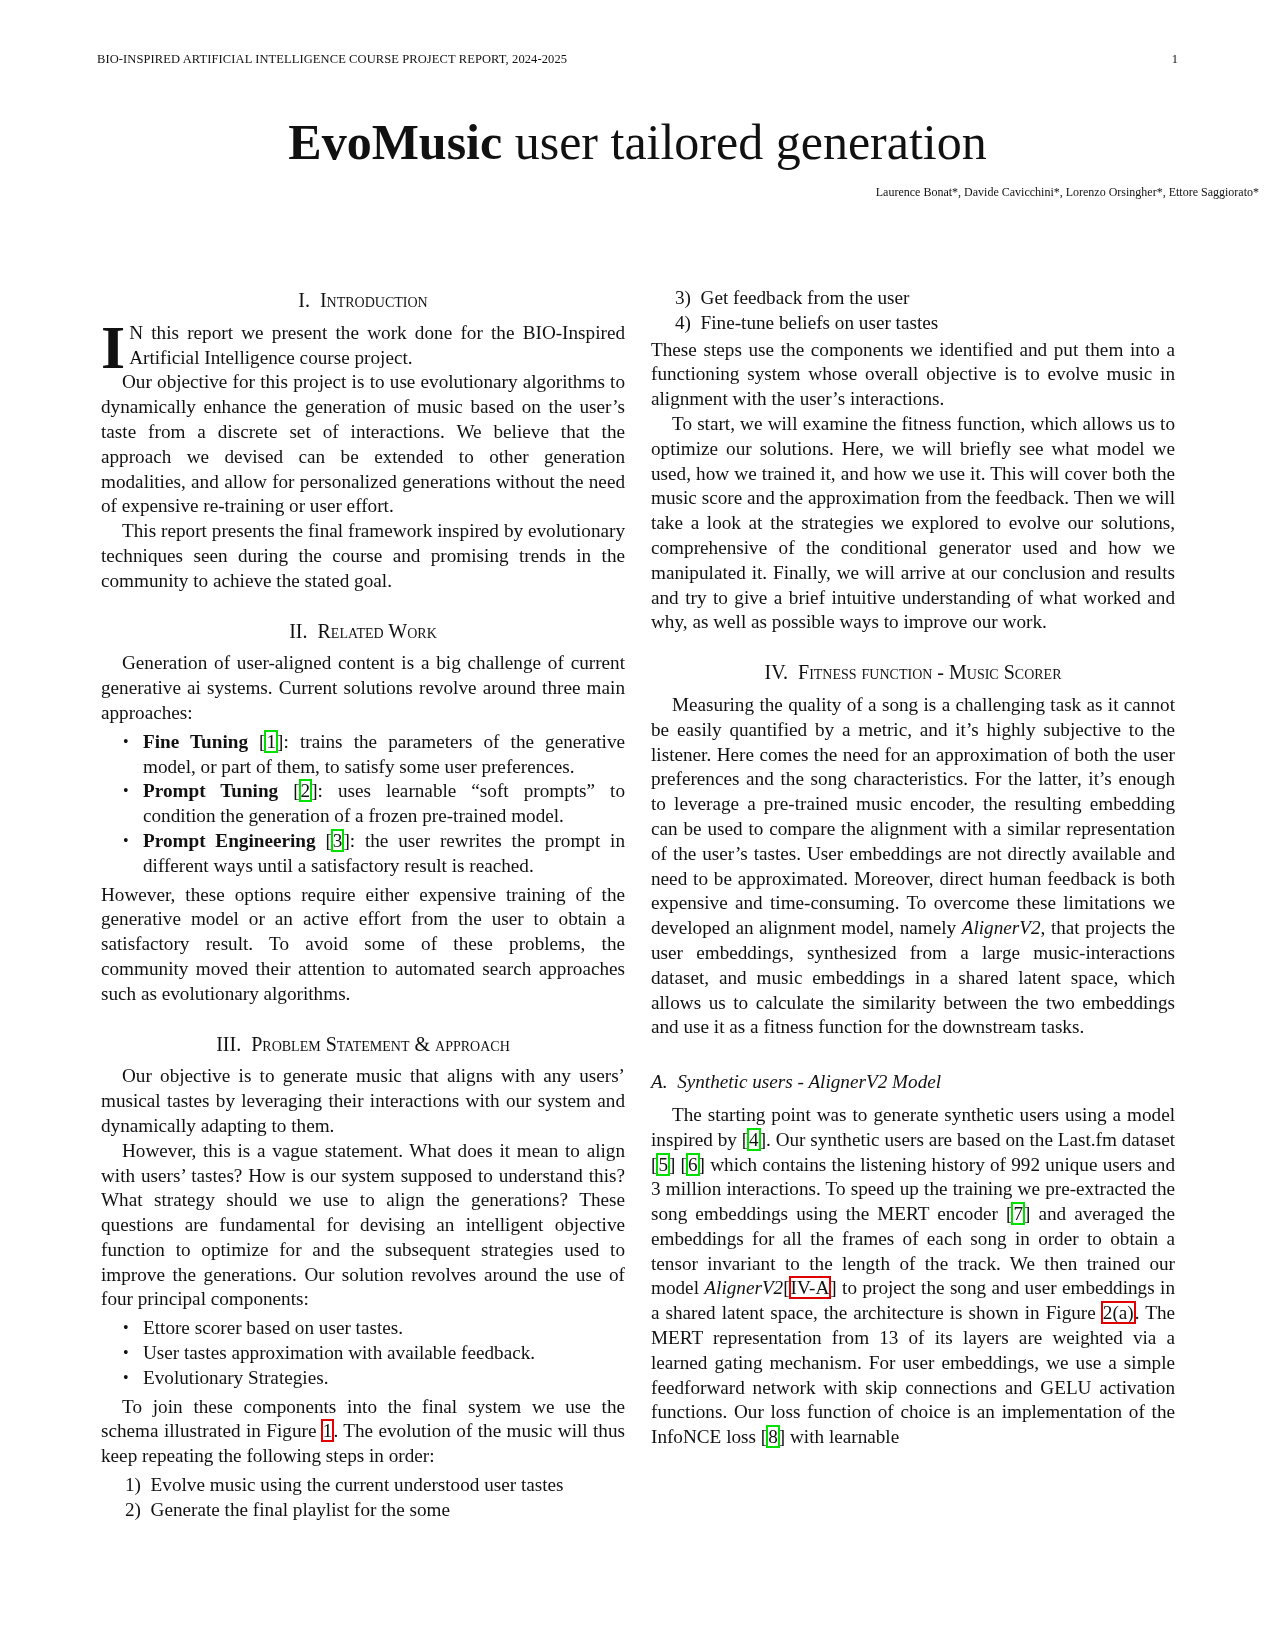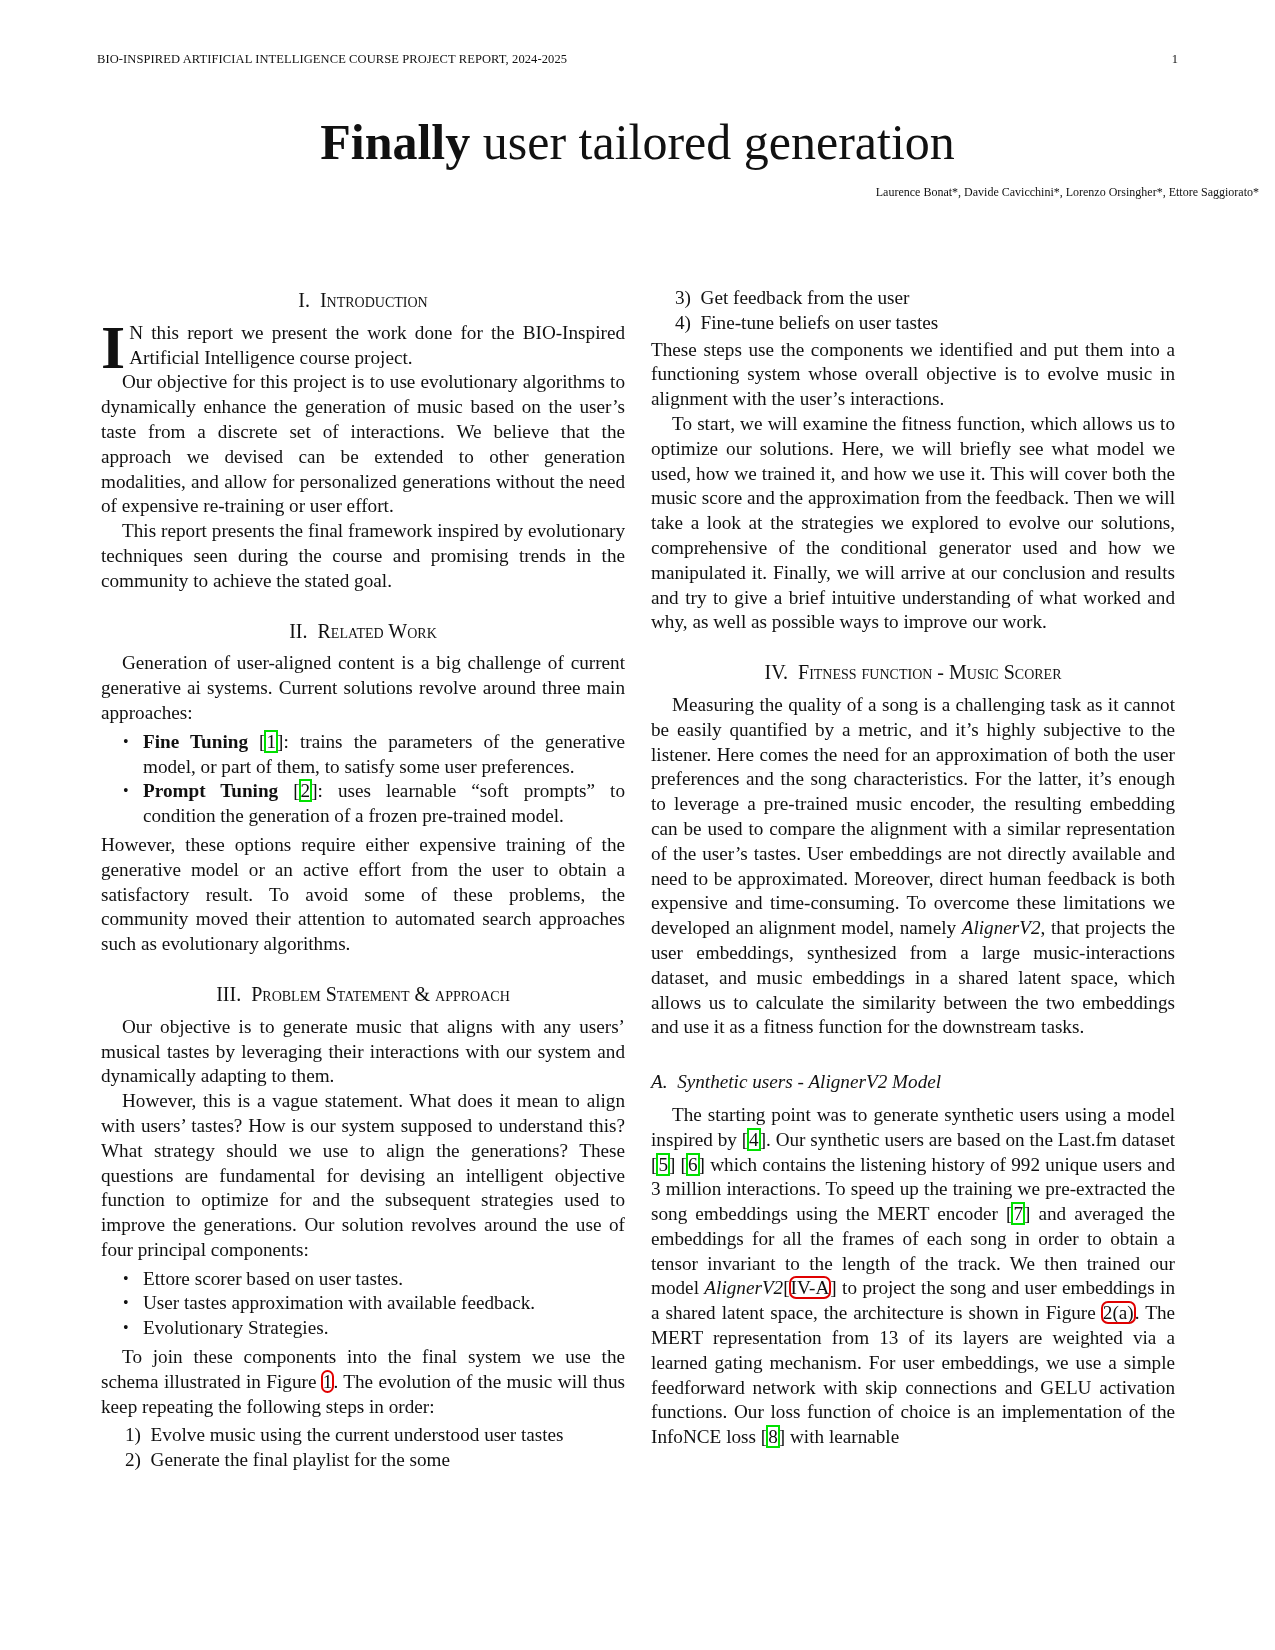--- a/index.html
+++ b/index.html
@@ -20,34 +20,34 @@
   p { margin: 0; text-indent: 21px; }
   p.noind { text-indent: 0; }
   .dropcap-wrap { position: relative; text-indent: 0; padding-left: 0; }
   .dropcap { float: left; font-size: 62px; line-height: 48px; font-weight: bold; margin: 2px 4px 0 0; height: 46px; }
   ul { margin: 4px 0 4px 0; padding-left: 42px; list-style: none; }
   ul li { position: relative; }
   ul li::before { content: "\2022"; position: absolute; left: -20px; font-size: 16px; }
   ol { margin: 4px 0 2px 0; padding-left: 24px; list-style: none; }
   ol li { position: relative; }
   .cite-g { outline: 2px solid #00e000; outline-offset: -1px; padding: 0 1px; }
-  .cite-r { outline: 2px solid #e00000; outline-offset: -1px; padding: 0 1px; border-radius: 6px; }
+  .cite-r { outline: 2px solid #e00000; outline-offset: -1px; padding: 0 1px; }
   .subsec { font-style: italic; margin: 30px 0 8px 0; text-align: left; }
   i { font-style: italic; }
 </style>
 </head>
 <body>
 
 <div class="running-head">
   <span>BIO-INSPIRED ARTIFICIAL INTELLIGENCE COURSE PROJECT REPORT, 2024-2025</span>
   <span>1</span>
 </div>
 
 <div class="title">
-  <b>Finally</b><span> user tailored generation</span>
+  <b>EvoMusic</b><span> user tailored generation</span>
 </div>
 
 <div class="authors">Laurence Bonat*, Davide Cavicchini*, Lorenzo Orsingher*, Ettore Saggiorato*</div>
 
 <div class="col col-left">
   <div class="sec">
     <span>I.</span>&nbsp;&nbsp;<span class="sc">Introduction</span>
   </div>
   <p class="dropcap-wrap noind">
     <span class="dropcap">I</span><span>N this report we present the work done for the BIO-Inspired Artificial Intelligence course project.</span>
@@ -55,20 +55,21 @@
   <p>Our objective for this project is to use evolutionary algorithms to dynamically enhance the generation of music based on the user’s taste from a discrete set of interactions. We believe that the approach we devised can be extended to other generation modalities, and allow for personalized generations without the need of expensive re-training or user effort.</p>
   <p>This report presents the final framework inspired by evolutionary techniques seen during the course and promising trends in the community to achieve the stated goal.</p>
 
   <div class="sec sp">
     <span>II.</span>&nbsp;&nbsp;<span class="sc">Related Work</span>
   </div>
   <p>Generation of user-aligned content is a big challenge of current generative ai systems. Current solutions revolve around three main approaches:</p>
   <ul>
     <li><b>Fine Tuning</b> [<span class="cite-g">1</span>]<span>: trains the parameters of the generative model, or part of them, to satisfy some user preferences.</span></li>
     <li><b>Prompt Tuning</b> [<span class="cite-g">2</span>]<span>: uses learnable “soft prompts” to condition the generation of a frozen pre-trained model.</span></li>
+    <li><b>Prompt Engineering</b> [<span class="cite-g">3</span>]<span>: the user rewrites the prompt in different ways until a satisfactory result is reached.</span></li>
   </ul>
   <p class="noind">However, these options require either expensive training of the generative model or an active effort from the user to obtain a satisfactory result. To avoid some of these problems, the community moved their attention to automated search approaches such as evolutionary algorithms.</p>
 
   <div class="sec sp">
     <span>III.</span>&nbsp;&nbsp;<span class="sc">Problem Statement &amp; approach</span>
   </div>
   <p>Our objective is to generate music that aligns with any users’ musical tastes by leveraging their interactions with our system and dynamically adapting to them.</p>
   <p>However, this is a vague statement. What does it mean to align with users’ tastes? How is our system supposed to understand this? What strategy should we use to align the generations? These questions are fundamental for devising an intelligent objective function to optimize for and the subsequent strategies used to improve the generations. Our solution revolves around the use of four principal components:</p>
   <ul>
     <li>Ettore scorer based on user tastes.</li>

